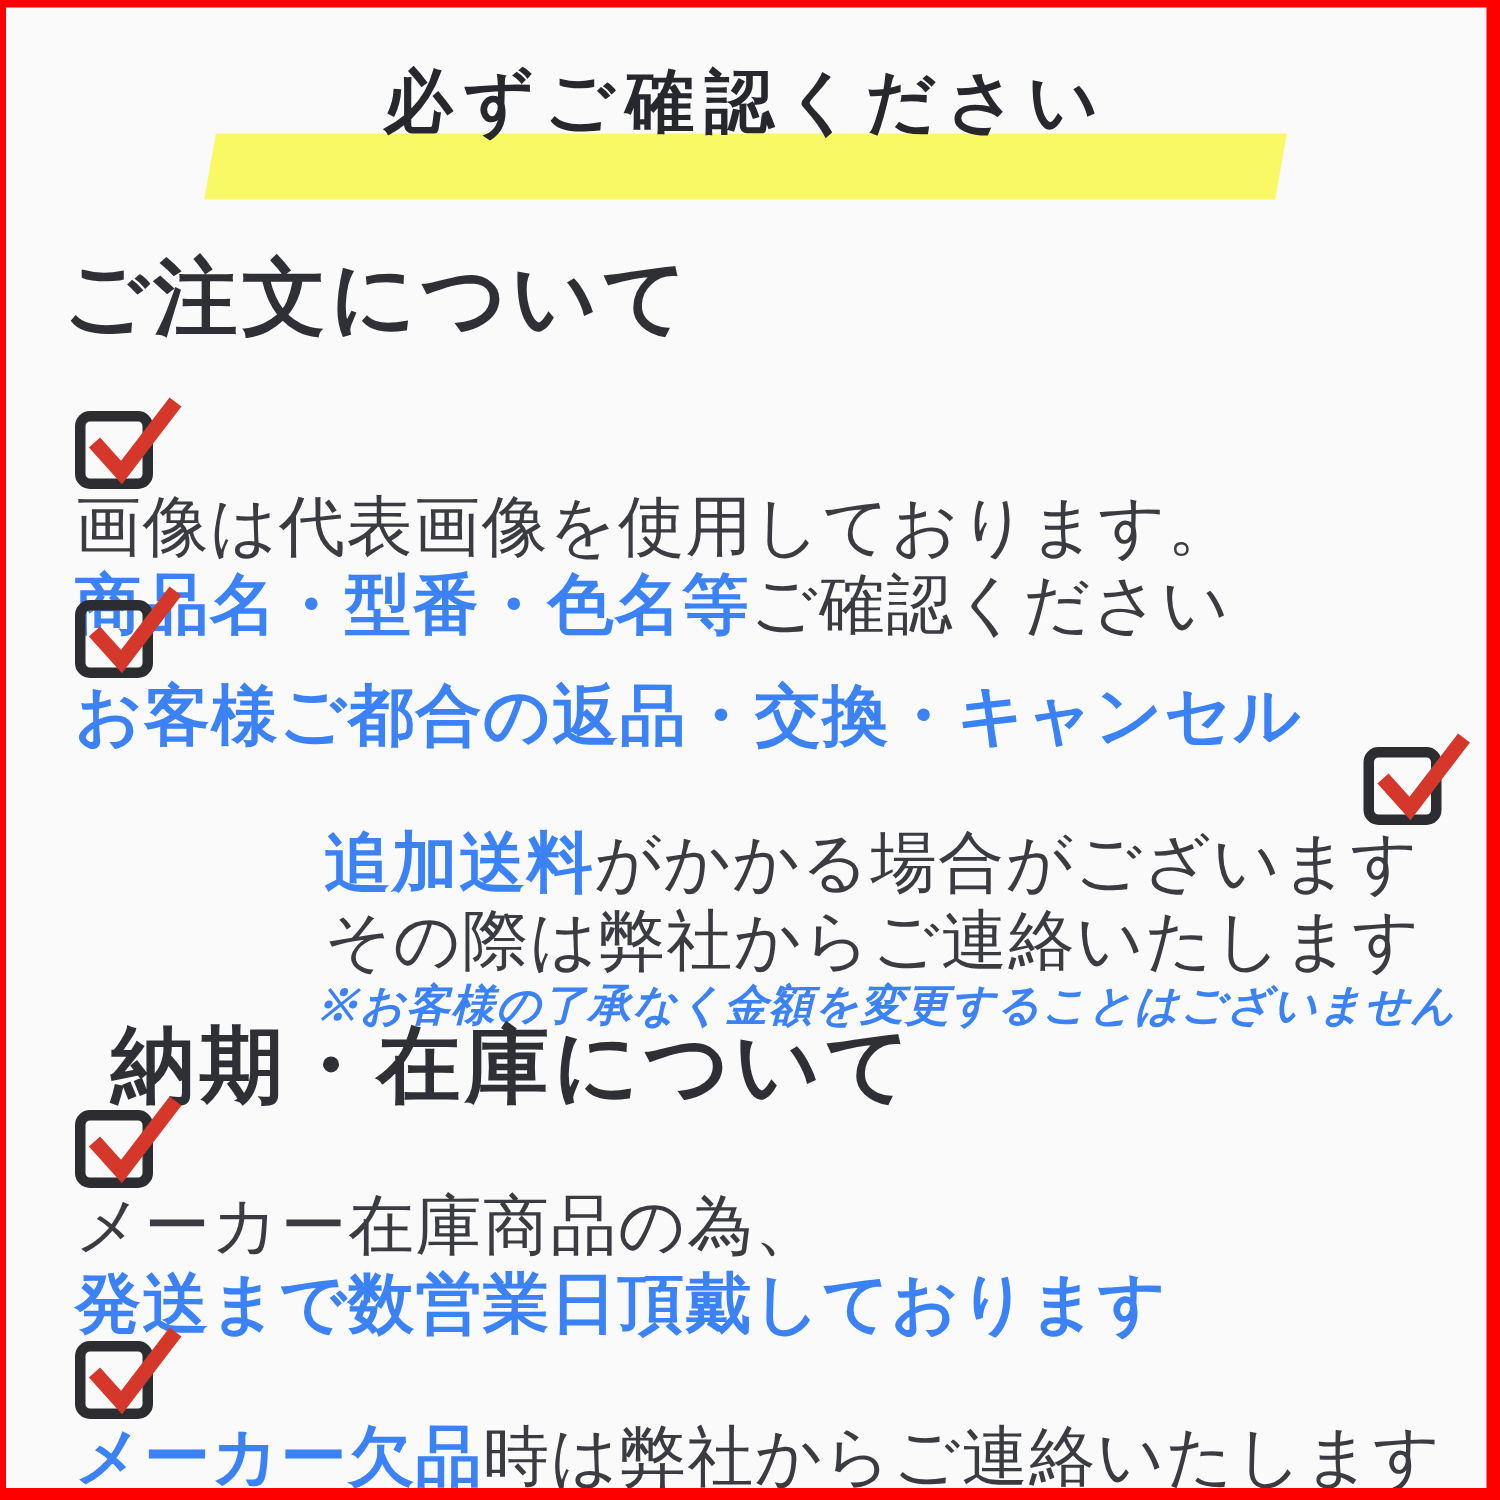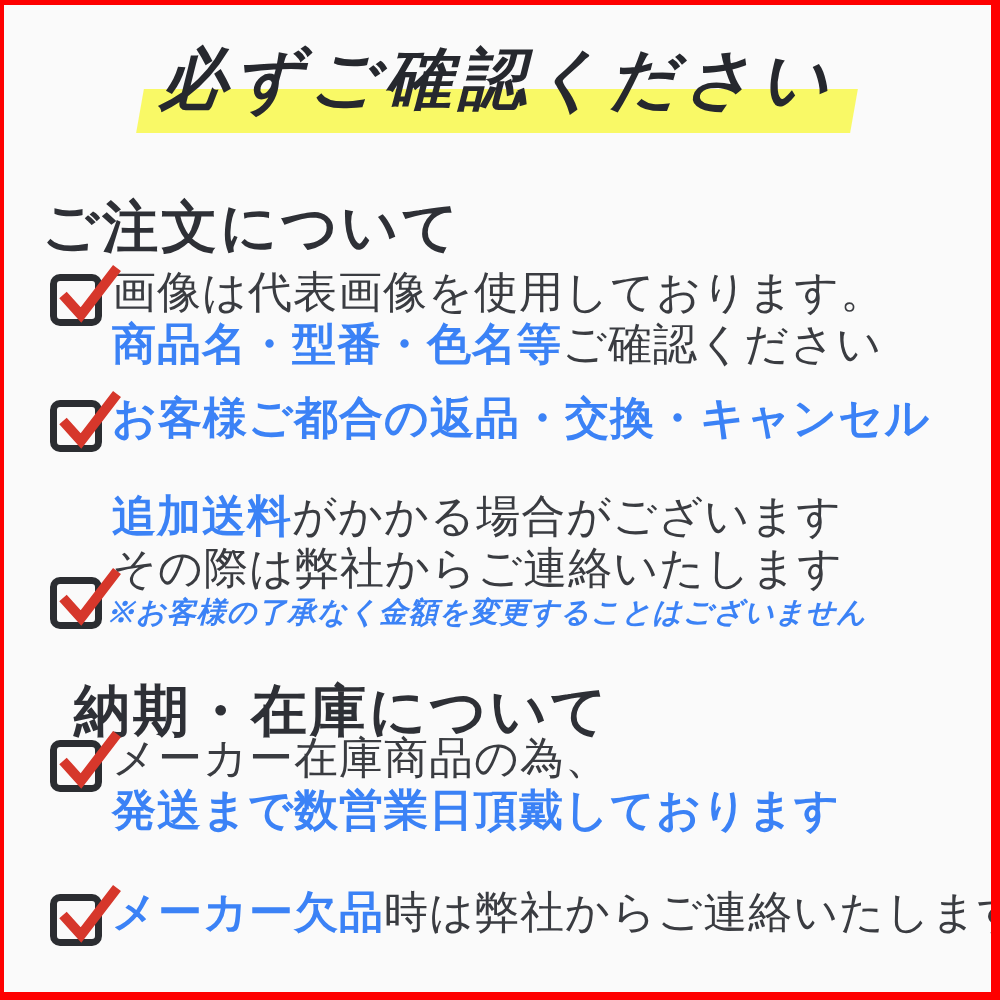--- a/index.html
+++ b/index.html
@@ -17,38 +17,37 @@
   
   .title-hl {
     position:absolute; top:84px; left:136px;
     width:714px; height:44px;
     background:#f9f966;
     transform:skewX(-10deg);
   }
   .title {
     position:absolute; top:38px; left:0; right:0;
     text-align:center;
-    font-size:67px; font-weight:700; line-height:1.1;
+    font-size:46px; font-weight:700; line-height:1.1;
     letter-spacing:7px;
     color:#26282e;
-    font-style:italic;
   }
   
   .sec-h {
     position:absolute; left:38px;
     font-size:56px; font-weight:700; line-height:1.1;
     letter-spacing:3px;
     color:#2e3036;
   }
-  #sec-h-0 { top:192px; }
+  #sec-h-0 { top:164px; }
   #sec-h-1 { top:676px;margin-left:32px; }
   
   .item {
     position:absolute; left:46px; right:20px;
-    display:flex; align-items:flex-start;
+    display:flex; align-items:flex-start;flex-direction:column;
   }
   #item-0 { top:262px; }
   #item-1 { top:388px; }
   #item-2 { top:486px;align-items:flex-end; }
   #item-3 { top:728px; }
   #item-4 { top:882px; }
   .cb {
     flex:none;
     width:52px; height:52px;
     border:7px solid #2b2d31;

